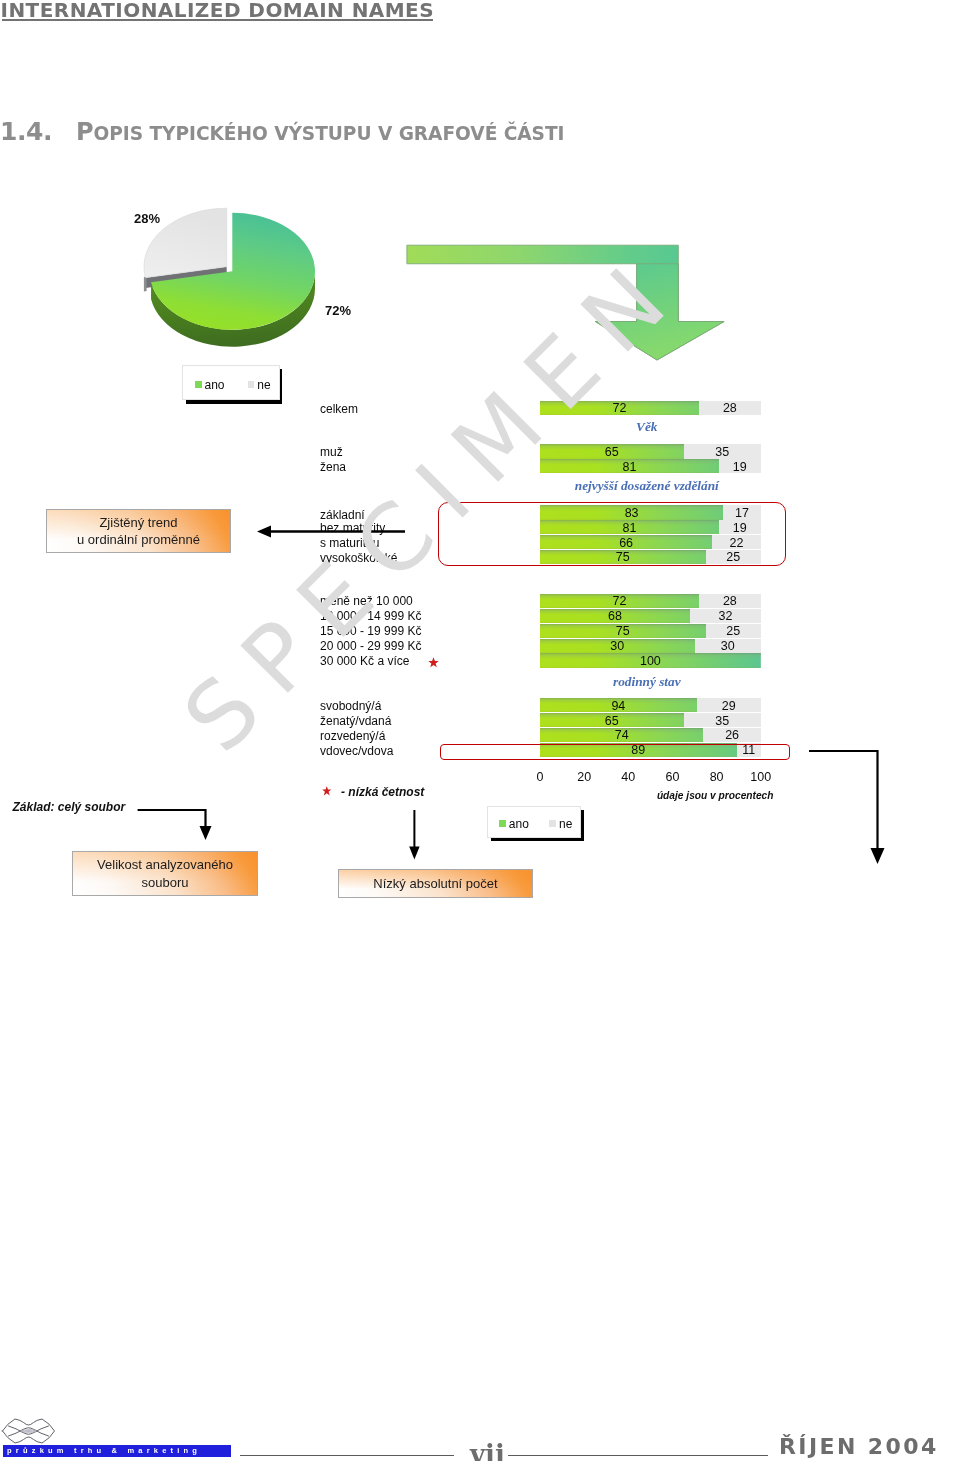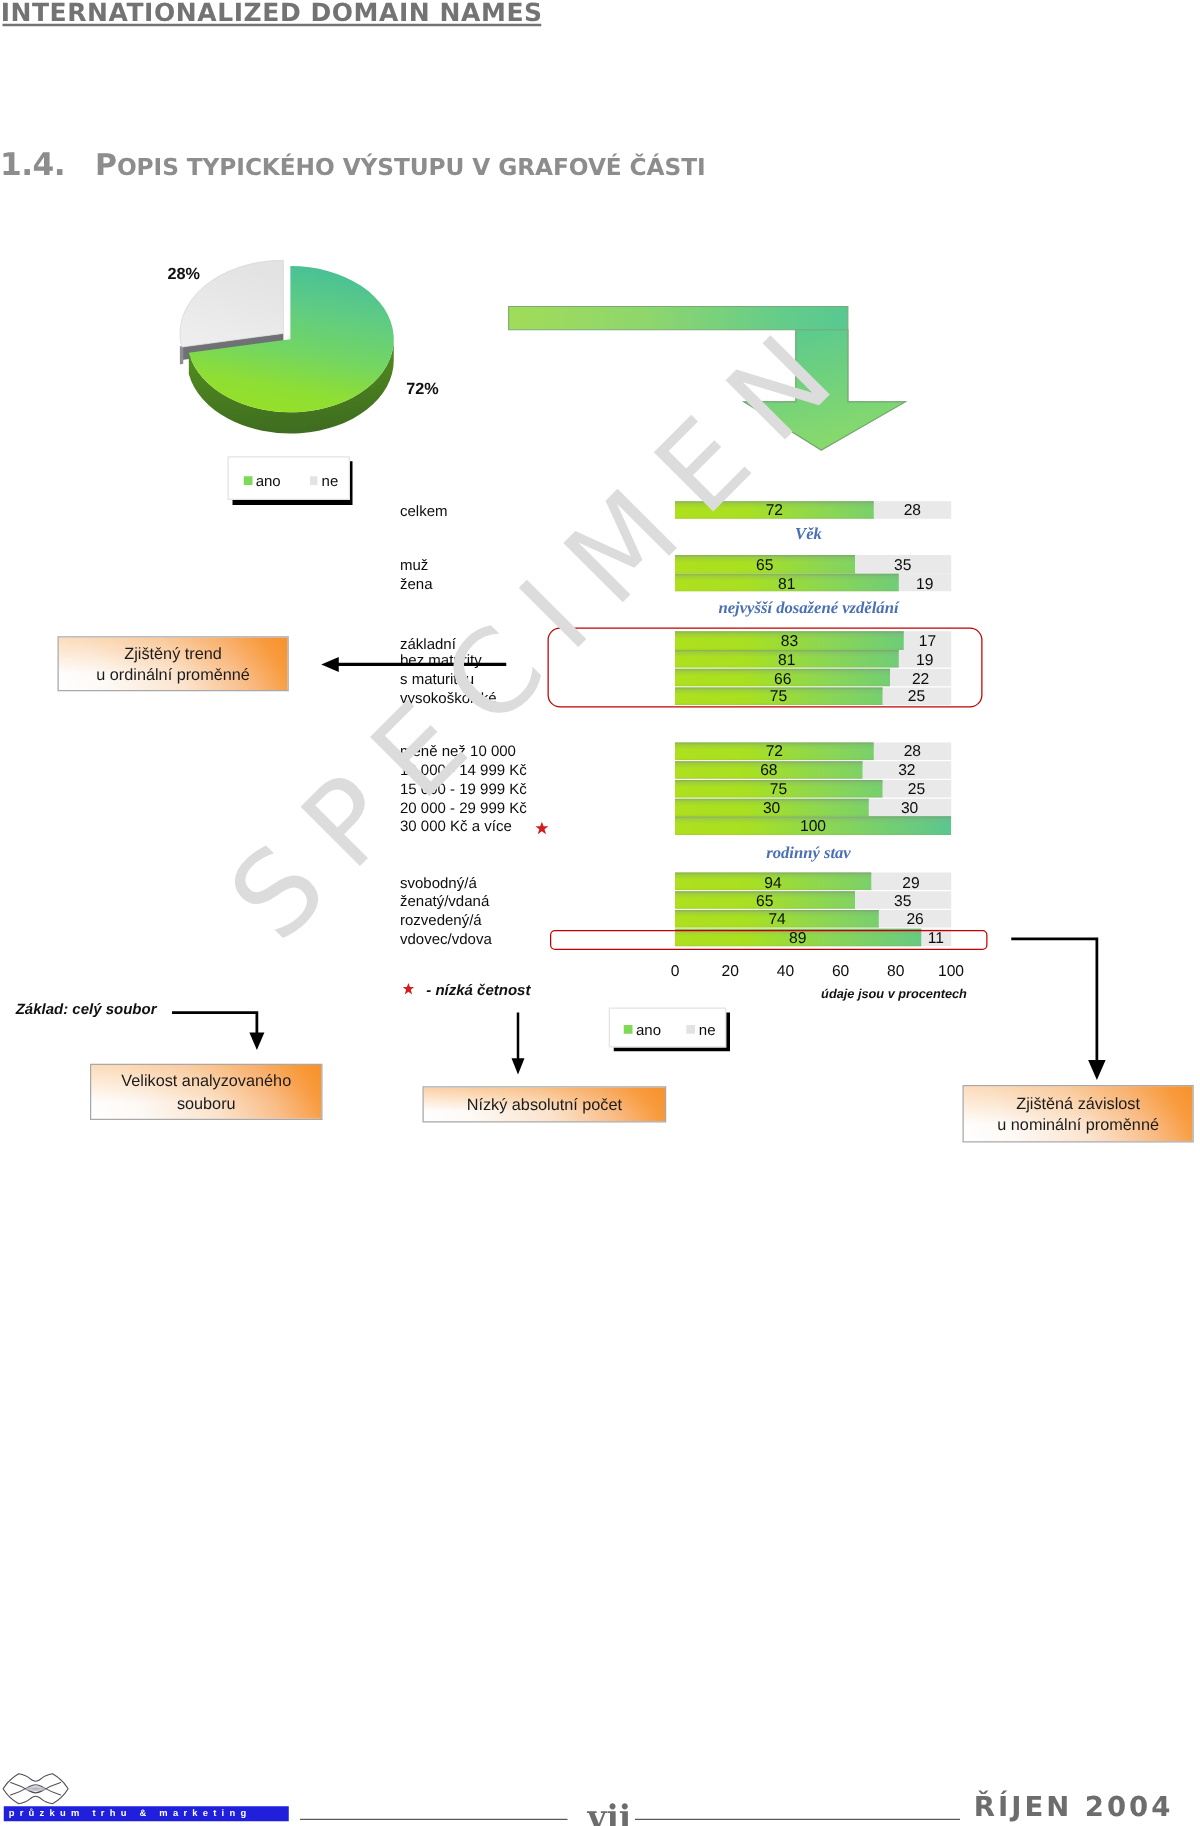--- a/index.html
+++ b/index.html
@@ -260,26 +260,20 @@
     <path d="M 8.4 51.5 L 3.2 38.5 L 13.6 38.5 Z" fill="#000"></path>
   </svg>
   <div class="callout abs" style="left:338px;top:868.8px;width:195px;height:29.3px;--ang:62deg;--vop:0.42;">
     <div>Nízký absolutní počet</div>
   </div>
 
   <svg class="abs" style="left:800px;top:744px;width:95px;height:125px;" viewBox="0 0 95 125">
     <path d="M 9 7 L 77.5 7 L 77.5 108" stroke="#000" stroke-width="2.2" fill="none"></path>
     <path d="M 77.5 120 L 70.5 104 L 84.5 104 Z" fill="#000"></path>
   </svg>
-  <div class="callout abs" style="left:770px;top:868px;width:185px;height:46px;">
-    <div>
-      <div>Zjištěná závislost</div>
-      <div>u nominální proměnné</div>
-    </div>
-  </div>
 
   <svg class="abs" style="left:1px;top:1416px;width:55px;height:28px;" viewBox="0 0 110 56">
     <g fill="none" stroke="#4f4f58" stroke-width="1.8" stroke-linejoin="round" stroke-linecap="round">
 
       <path d="M 3 30 Q 12 15 28 6 Q 39 8 45 13 Q 51 18 55 18 Q 59 18 65 13 Q 71 8 82 6
                Q 98 15 107 30 Q 98 45 82 54 Q 71 52 65 47 Q 59 42 55 42 Q 51 42 45 47
                Q 39 52 28 54 Q 12 45 3 30 Z"></path>
 
       <path d="M 15 20 Q 31 25 44 33 Q 51 36.5 55 36.5 Q 59 36.5 66 33 Q 79 25 95 20"></path>
 

